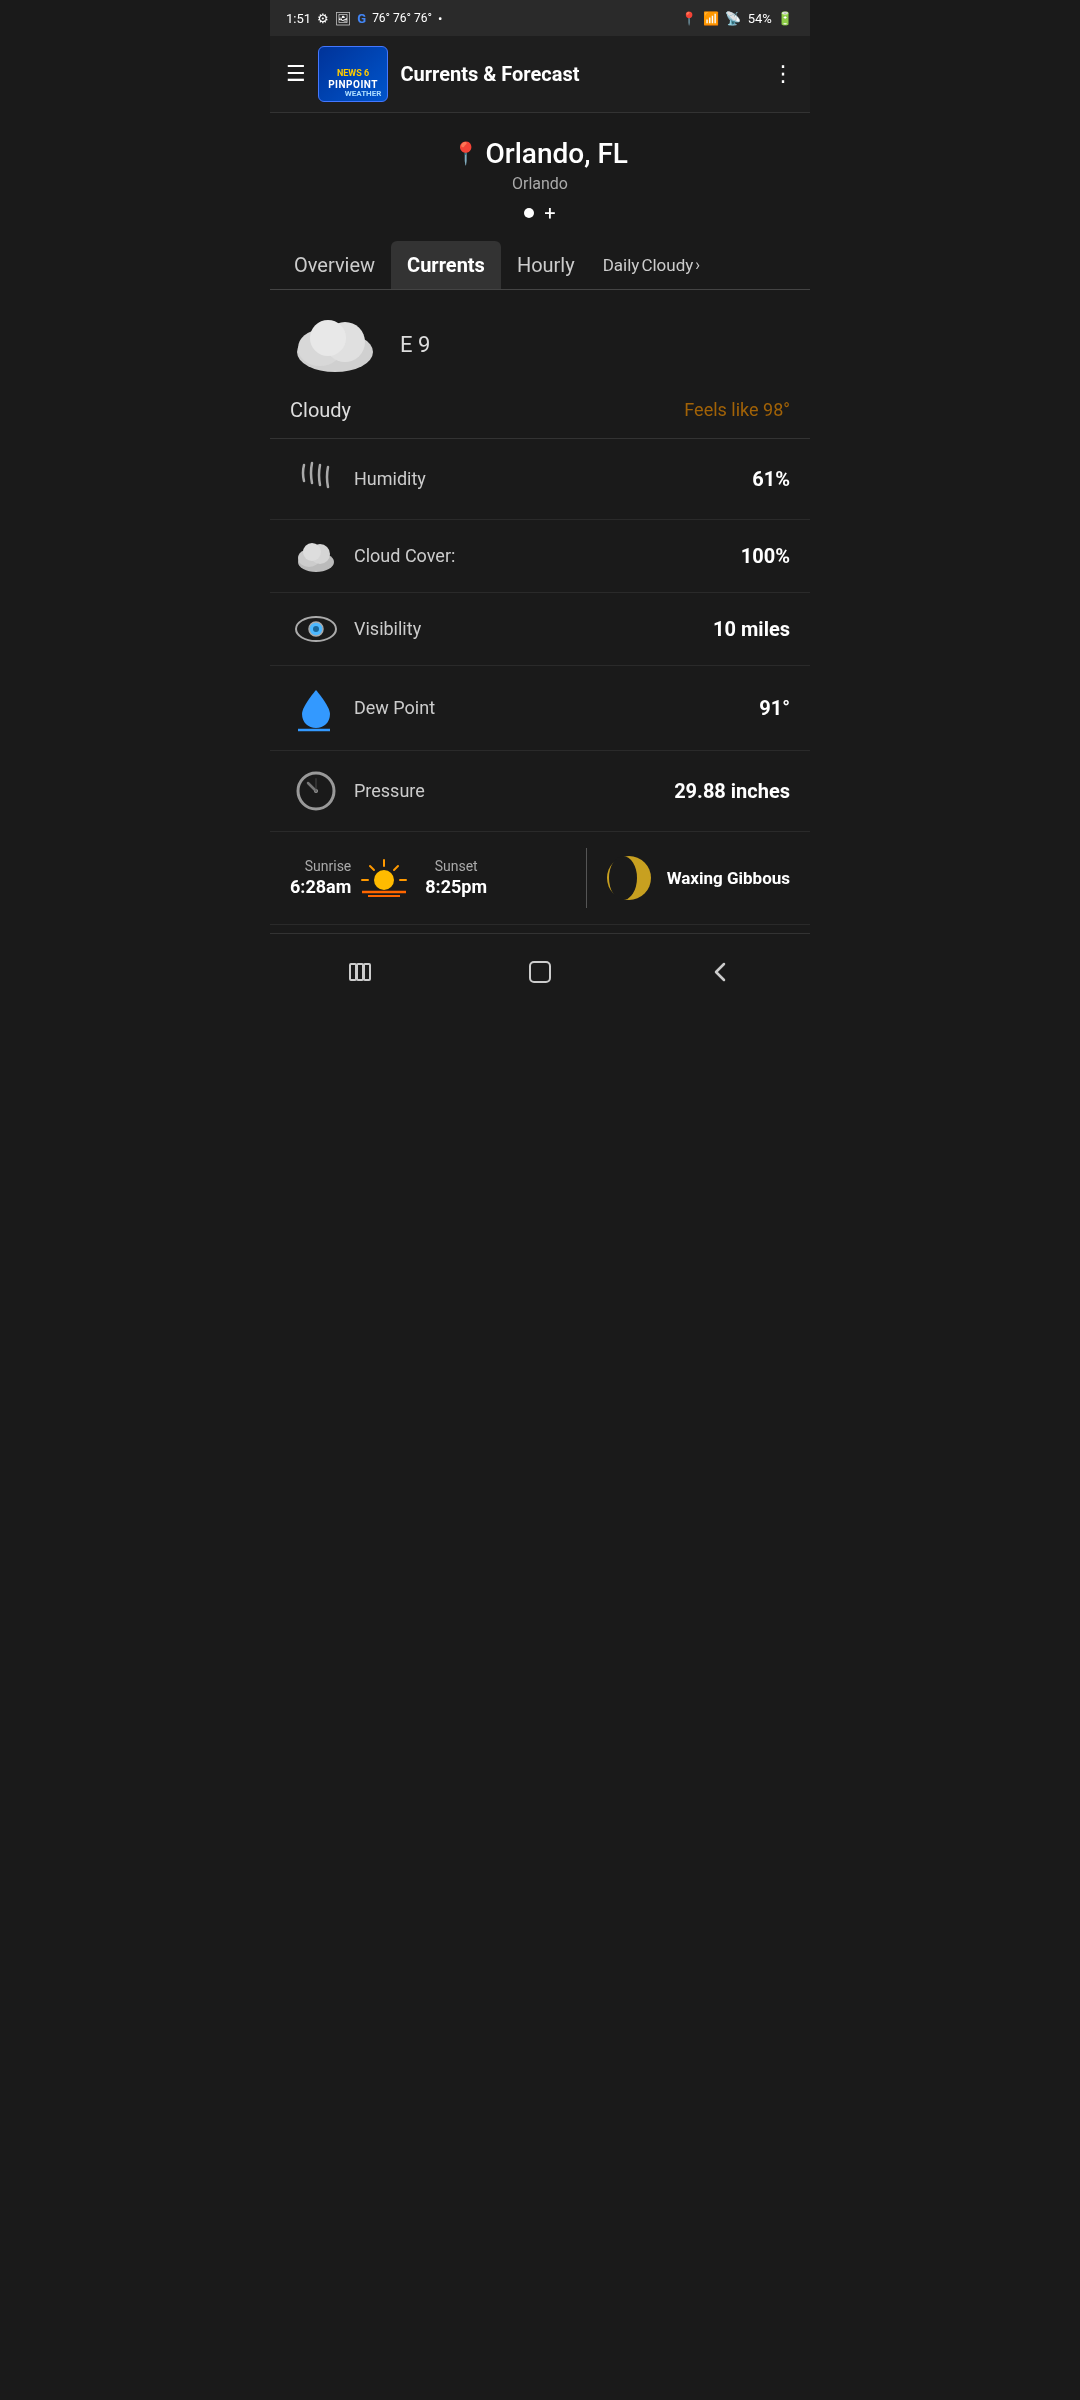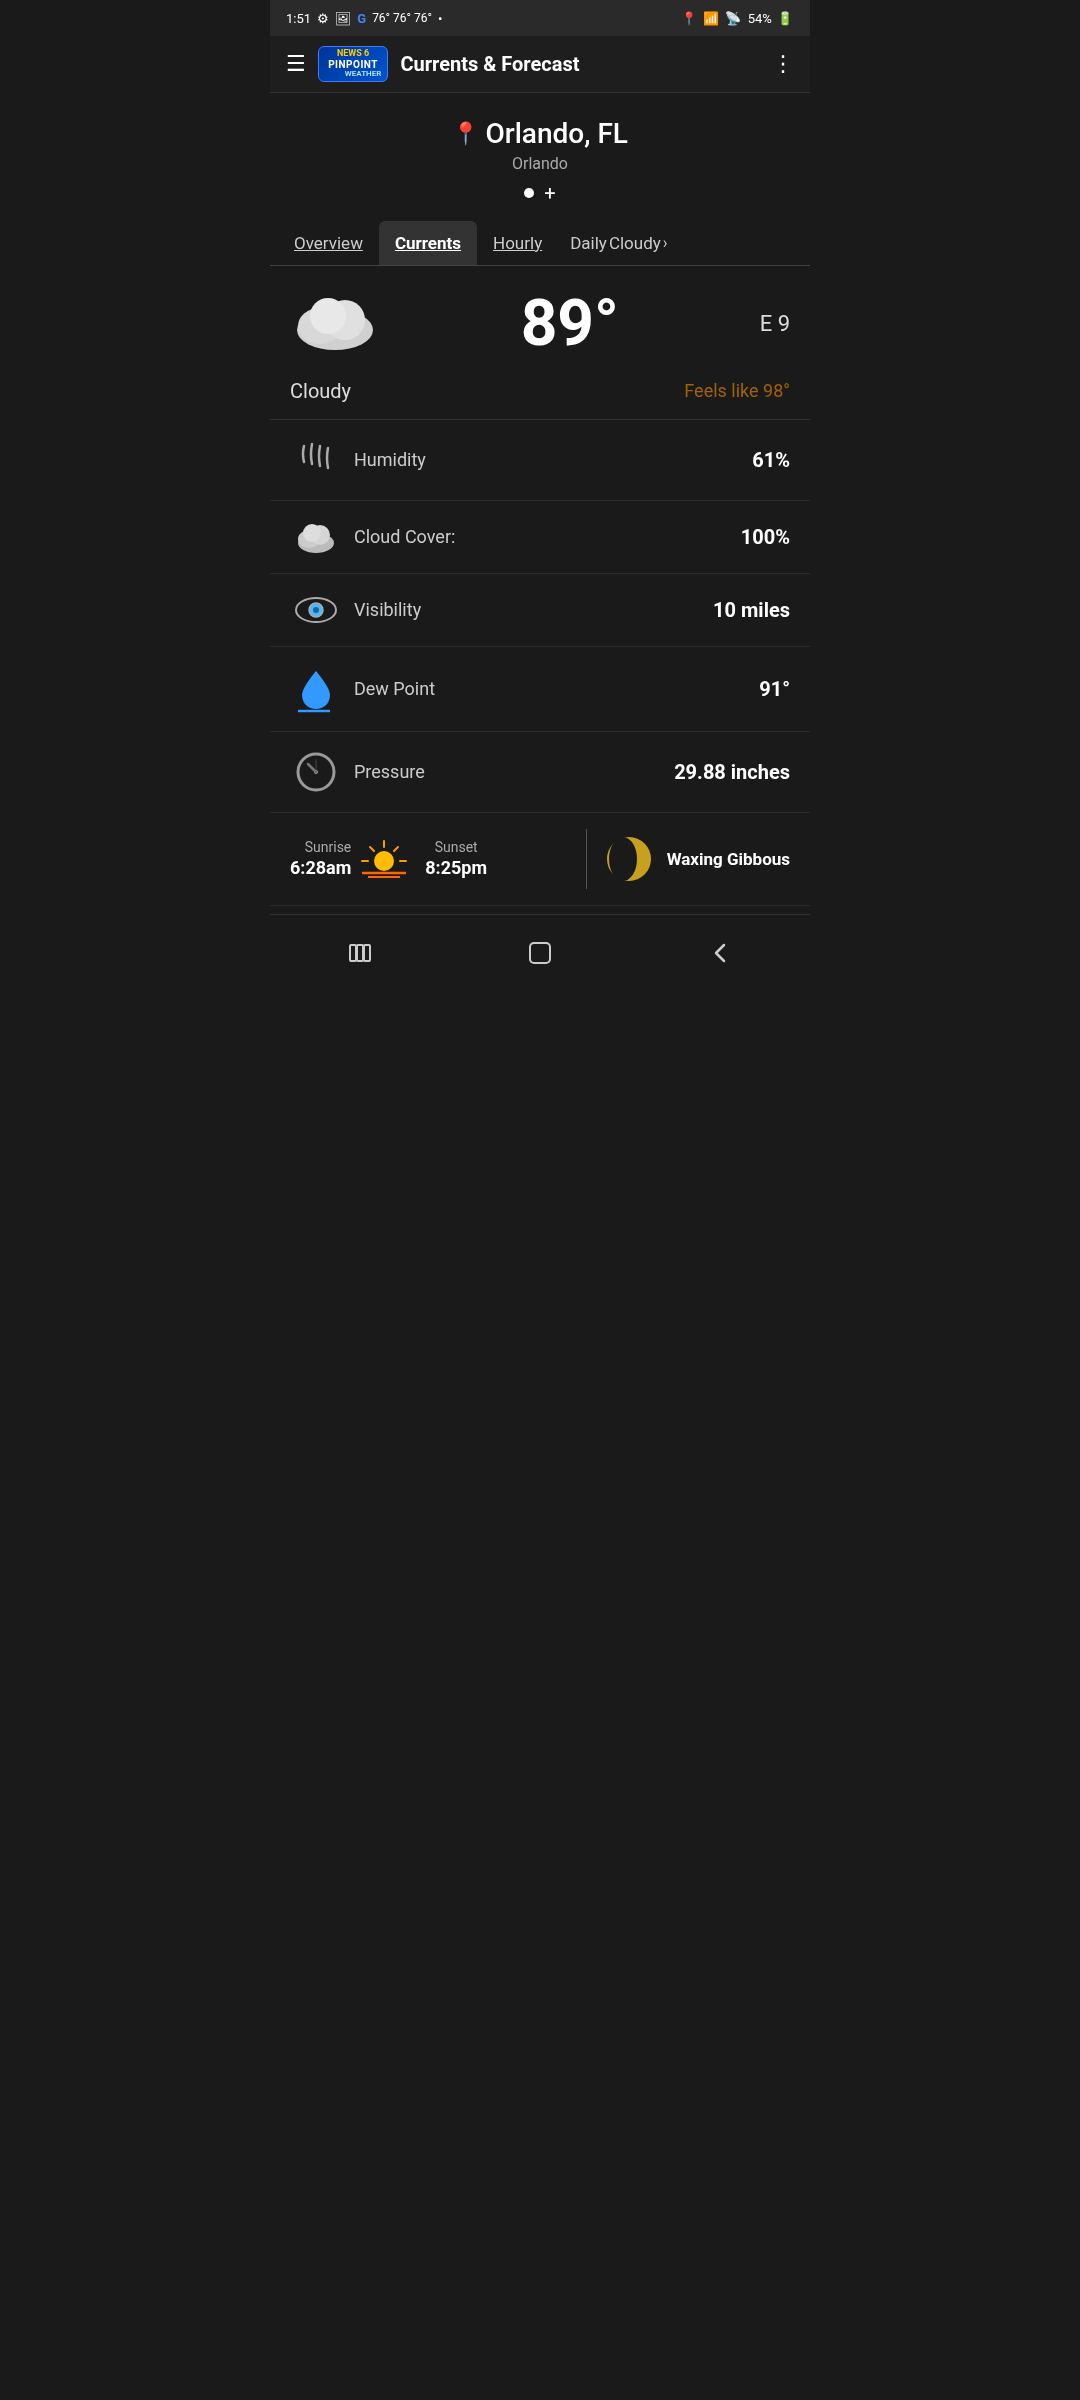--- a/index.html
+++ b/index.html
@@ -48,21 +48,21 @@
       padding: 2px 6px;
       font-size: 11px;
       font-weight: bold;
       color: #fff;
       display: flex;
       flex-direction: column;
       align-items: center;
       line-height: 1.1;
       border: 1px solid #4477ff;
     }
-    .logo-badge .news6 { color: #ffcc00; font-size: 9px; }
+    .logo-badge .news6 { color: #ffcc00; font-size: 9px; margin-top: 20px; }
     .logo-badge .pinpoint { font-size: 10px; letter-spacing: 0.5px; }
     .logo-badge .weather { color: #aaddff; font-size: 8px; margin-left: 20px; }
     .nav-title {
       flex: 1;
       font-size: 20px;
       font-weight: bold;
       color: #ffffff;
     }
     .nav-more { font-size: 22px; cursor: pointer; color: #fff; }
 
@@ -96,25 +96,24 @@
     
     .tabs {
       display: flex;
       align-items: center;
       border-bottom: 1px solid #444;
       padding: 0 8px;
       background: #1a1a1a;
     }
     .tab {
       padding: 12px 16px;
-      font-size: 17px;
+      font-size: 20px;
       cursor: pointer;
       color: #ccc;
       white-space: nowrap;
-      text-decoration: underline;
     }
     .tab.active {
       color: #fff;
       font-weight: bold;
       background: #333;
       border-radius: 6px 6px 0 0;
     }
     .tab-radar {
       display: flex;
       align-items: center;
@@ -281,21 +280,20 @@
 
 <div class="weather-main">
   <div class="cloud-icon-large">
     <svg class="cloud-svg" viewBox="0 0 90 70" xmlns="http://www.w3.org/2000/svg">
       <ellipse cx="45" cy="42" rx="38" ry="20" fill="#d0d0d0"></ellipse>
       <ellipse cx="30" cy="38" rx="22" ry="18" fill="#d8d8d8"></ellipse>
       <ellipse cx="55" cy="32" rx="20" ry="20" fill="#e0e0e0"></ellipse>
       <ellipse cx="38" cy="28" rx="18" ry="18" fill="#e8e8e8"></ellipse>
     </svg>
   </div>
-  <div class="temp-display">89°</div>
   <div class="wind-display">
     <span>E</span>
     <span>9</span>
   </div>
 </div>
 
 <div class="condition-row">
   <div class="condition-text">Cloudy</div>
   <div class="feels-like">Feels like 98°</div>
 </div>

